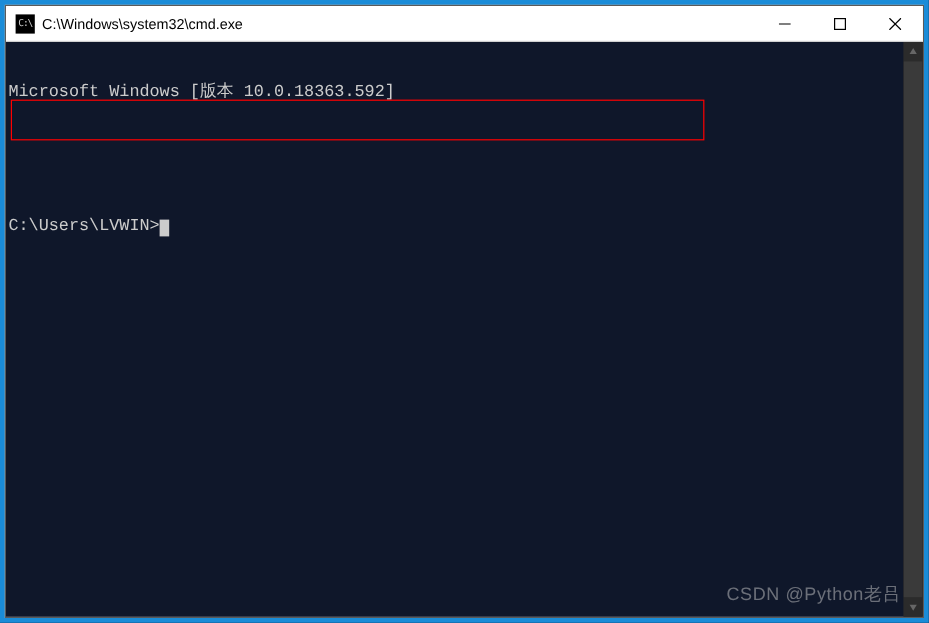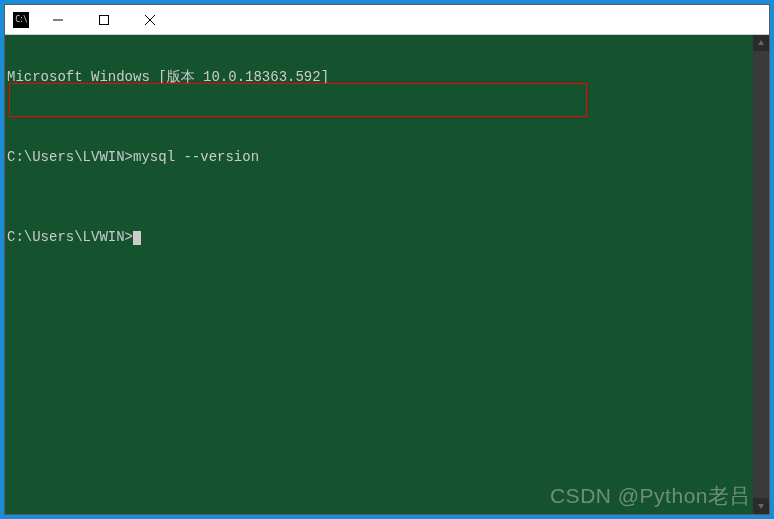--- a/index.html
+++ b/index.html
@@ -69,21 +69,21 @@
       font-size: 10px;
       color: #000;
       cursor: default;
     }
     .titlebar-btn svg {
       width: 10px;
       height: 10px;
     }
     .terminal-area {
       flex: 1;
-      background: #14532d;
+      background: #0f172a;
       color: #cccccc;
       font-family: "NSimSun", "SimSun", "Consolas", "Courier New", monospace;
       font-size: 14px;
       line-height: 16px;
       padding: 2px 2px;
       position: relative;
       overflow: hidden;
       white-space: pre;
     }
     .terminal-line {
@@ -138,32 +138,33 @@
       width: 8px;
       height: 14px;
       background: #cccccc;
       vertical-align: text-bottom;
     }
     .watermark {
       position: absolute;
       right: 18px;
       bottom: 10px;
       font-family: "Microsoft YaHei", sans-serif;
-      font-size: 21px;
+      font-size: 15px;
       color: rgba(200, 200, 200, 0.5);
       pointer-events: none;
       letter-spacing: 0.5px;
     }
   </style>
 </head>
 <body>
 
 <div class="window">
   <div class="titlebar">
     <div class="titlebar-icon">C:\</div>
+    <div class="titlebar-title">C:\Windows\system32\cmd.exe</div>
     <div class="titlebar-controls">
       <div class="titlebar-btn">
         <svg viewBox="0 0 10 10">
             <line x1="0" y1="5" x2="10" y2="5" stroke="#000" stroke-width="1"></line>
           </svg>
       </div>
       <div class="titlebar-btn">
         <svg viewBox="0 0 10 10">
             <rect x="0.5" y="0.5" width="9" height="9" fill="none" stroke="#000" stroke-width="1"></rect>
           </svg>
@@ -173,21 +174,20 @@
             <line x1="0" y1="0" x2="10" y2="10" stroke="#000" stroke-width="1"></line>
             <line x1="10" y1="0" x2="0" y2="10" stroke="#000" stroke-width="1"></line>
           </svg>
       </div>
     </div>
   </div>
 
   <div class="terminal-area">
     <div class="terminal-line">Microsoft Windows [版本 10.0.18363.592]</div>
     <div class="terminal-line"></div>
-    <div class="terminal-line"><span>C:\Users\LVWIN&gt;</span><span>mysql --version</span></div>
     <div class="terminal-line"></div>
     <div class="terminal-line"><span>C:\Users\LVWIN&gt;</span><span class="cursor-block"></span></div>
 
     <div class="highlight-box" style="top:48px;left:4px;width:578px;height:34px;"></div>
 
     <div class="scrollbar">
       <div class="scrollbar-btn up">
         <svg viewBox="0 0 8 8">
             <polygon points="4,1 7,6 1,6" fill="#666"></polygon>
           </svg>

